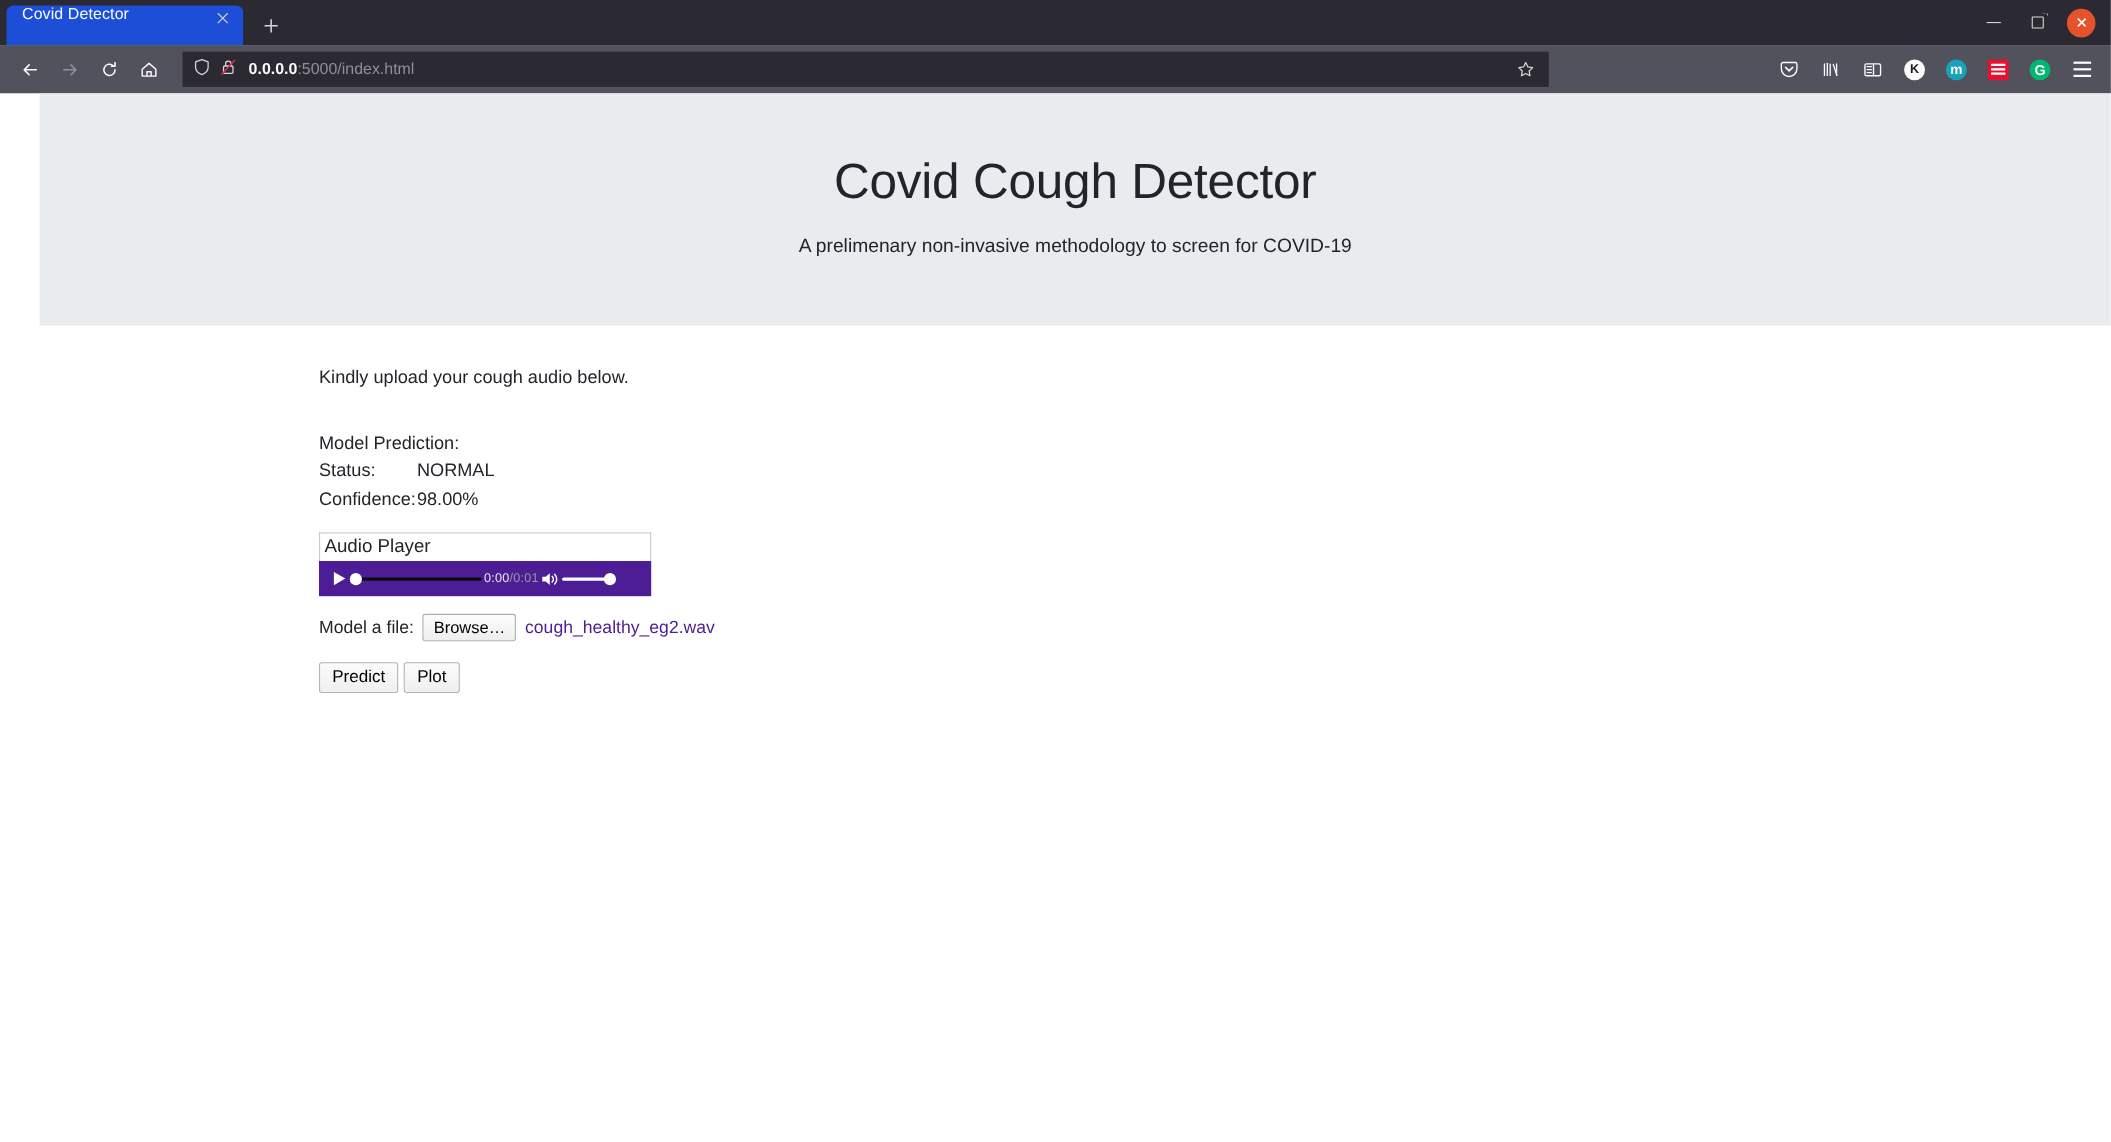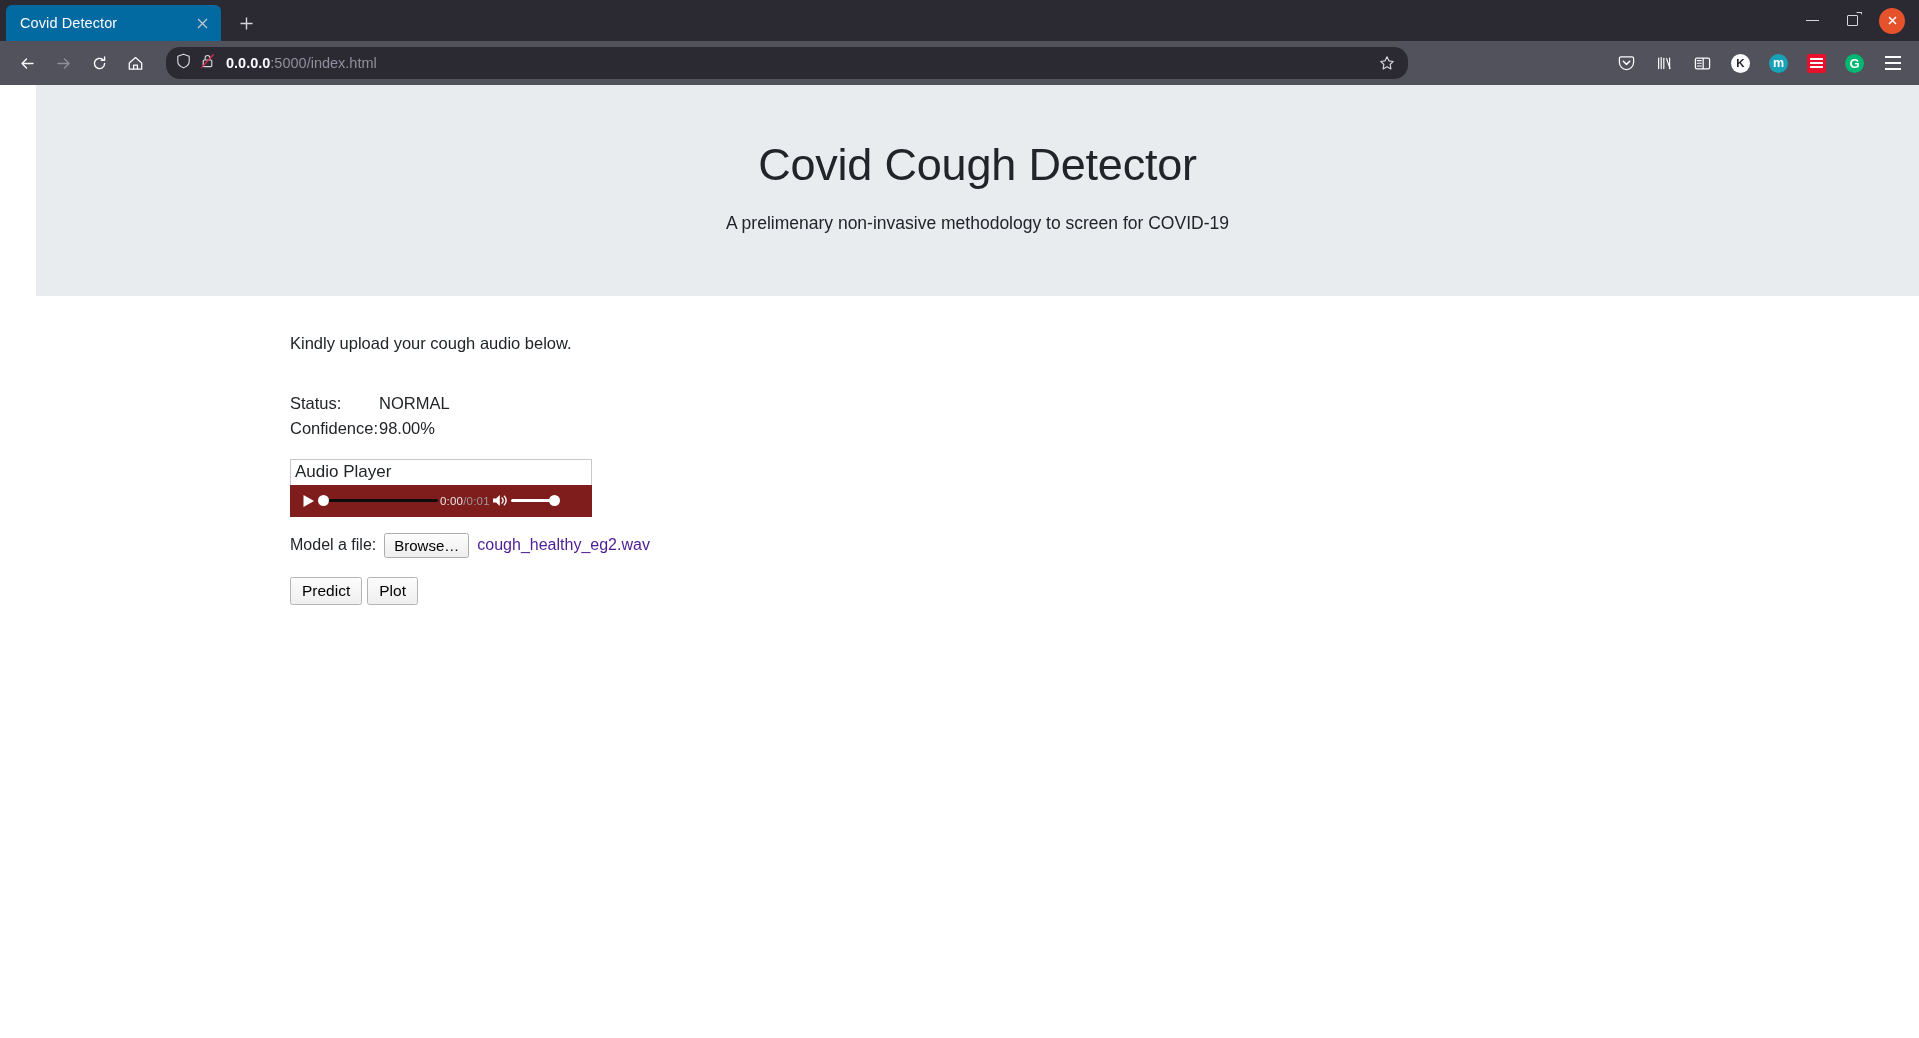--- a/index.html
+++ b/index.html
@@ -13,22 +13,22 @@
   }
 
   
   .browser { width: 1919px; height: 1038px; display: flex; flex-direction: column; }
 
   .tabstrip {
     height: 41px; background: #2b2a33; display: flex; align-items: flex-end;
     padding-left: 6px; position: relative; flex: 0 0 41px;
   }
   .tab {
-    height: 36px; width: 215px; background: #0369a1; border-radius: 6px 6px 0 0;
-    display: flex; align-items: center; padding: 0 8px 0 14px; margin-bottom: 0;
+    height: 36px; width: 215px; background: #1d4ed8; border-radius: 6px 6px 0 0;
+    display: flex; align-items: flex-start; padding: 0 8px 0 14px; margin-bottom: 0;
     position: relative;
   }
   .tab-title {
     color: #fbfbfe; font-size: 14.5px; flex: 1; white-space: nowrap;
     overflow: hidden; text-overflow: ellipsis; letter-spacing: .1px;
   }
   .tab-close {
     width: 22px; height: 22px; display: flex; align-items: center; justify-content: center;
     color: #c8c8d0; font-size: 15px; border-radius: 4px; line-height: 1;
   }
@@ -62,21 +62,21 @@
     padding: 0 10px; gap: 2px; flex: 0 0 44px;
   }
   .navbtn {
     width: 34px; height: 32px; display: flex; align-items: center; justify-content: center;
     border-radius: 4px; color: #fbfbfe;
   }
   .navbtn.disabled { color: #8f8f9d; }
 
   .urlbar {
     flex: 1; height: 32px; margin: 0 8px 0 12px; background: #2b2a33;
-    border-radius: 14px; display: flex; align-items: center; padding: 0 8px 0 10px;
+    border-radius: 0; display: flex; align-items: center; padding: 0 8px 0 10px;
     max-width: 1242px;
   }
   .url-icons { display: flex; align-items: center; gap: 9px; margin-right: 11px; }
   .url-text { flex: 1; font-size: 14.5px; color: #8f8f9d; white-space: nowrap; overflow: hidden; }
   .url-host { color: #fbfbfe; font-weight: 600; }
   .url-star { width: 26px; height: 26px; display:flex; align-items:center; justify-content:center; }
 
   .toolbar-icons { display: flex; align-items: center; gap: 5px; margin-left: auto; }
   .tbi {
     width: 33px; height: 32px; display: flex; align-items: center; justify-content: center;
@@ -117,21 +117,21 @@
   .pred-row { display: flex; font-size: 16.5px; color: #212529; line-height: 25.5px; }
   .pred-label { min-width: 89px; }
   .pred-title { font-size: 16.5px; color: #212529; line-height: 25.5px; }
 
   .audio-wrap { width: 302px; margin: 0 0 16px; }
   .audio-label-box {
     border: 1px solid #c9c9c9; border-bottom: none; background: #fff;
     padding: 2px 4px 3px; font-size: 17px; color: #212529;
   }
   .audio-player {
-    background: #7f1d1d; height: 32px; display: flex; align-items: center;
+    background: #4c1d95; height: 32px; display: flex; align-items: center;
     padding: 0 10px; gap: 2px;
   }
   .ap-play {
     width: 16px; height: 16px; display: flex; align-items: center; justify-content: center;
   }
   .ap-scrub { flex: 0 0 120px; height: 14px; display: flex; align-items: center; position: relative; }
   .ap-scrub-track { width: 100%; height: 3.2px; background: #0c0c0c; border-radius: 2px; }
   .ap-scrub-handle {
     width: 11px; height: 11px; background: #fff; border-radius: 50%;
     position: absolute; left: 0px;
@@ -304,20 +304,21 @@
 
     <div class="jumbotron">
       <h1 class="page-title">Covid Cough Detector</h1>
       <p class="page-subtitle">A prelimenary non-invasive methodology to screen for COVID-19</p>
     </div>
 
     <div class="content">
       <p class="lead-text">Kindly upload your cough audio below.</p>
 
       <div class="pred-block">
+        <div class="pred-title">Model Prediction:</div>
         <div class="pred-row">
           <span class="pred-label">Status:</span>
           <span>NORMAL</span>
         </div>
         <div class="pred-row">
           <span class="pred-label">Confidence:</span>
           <span>98.00%</span>
         </div>
       </div>
 

